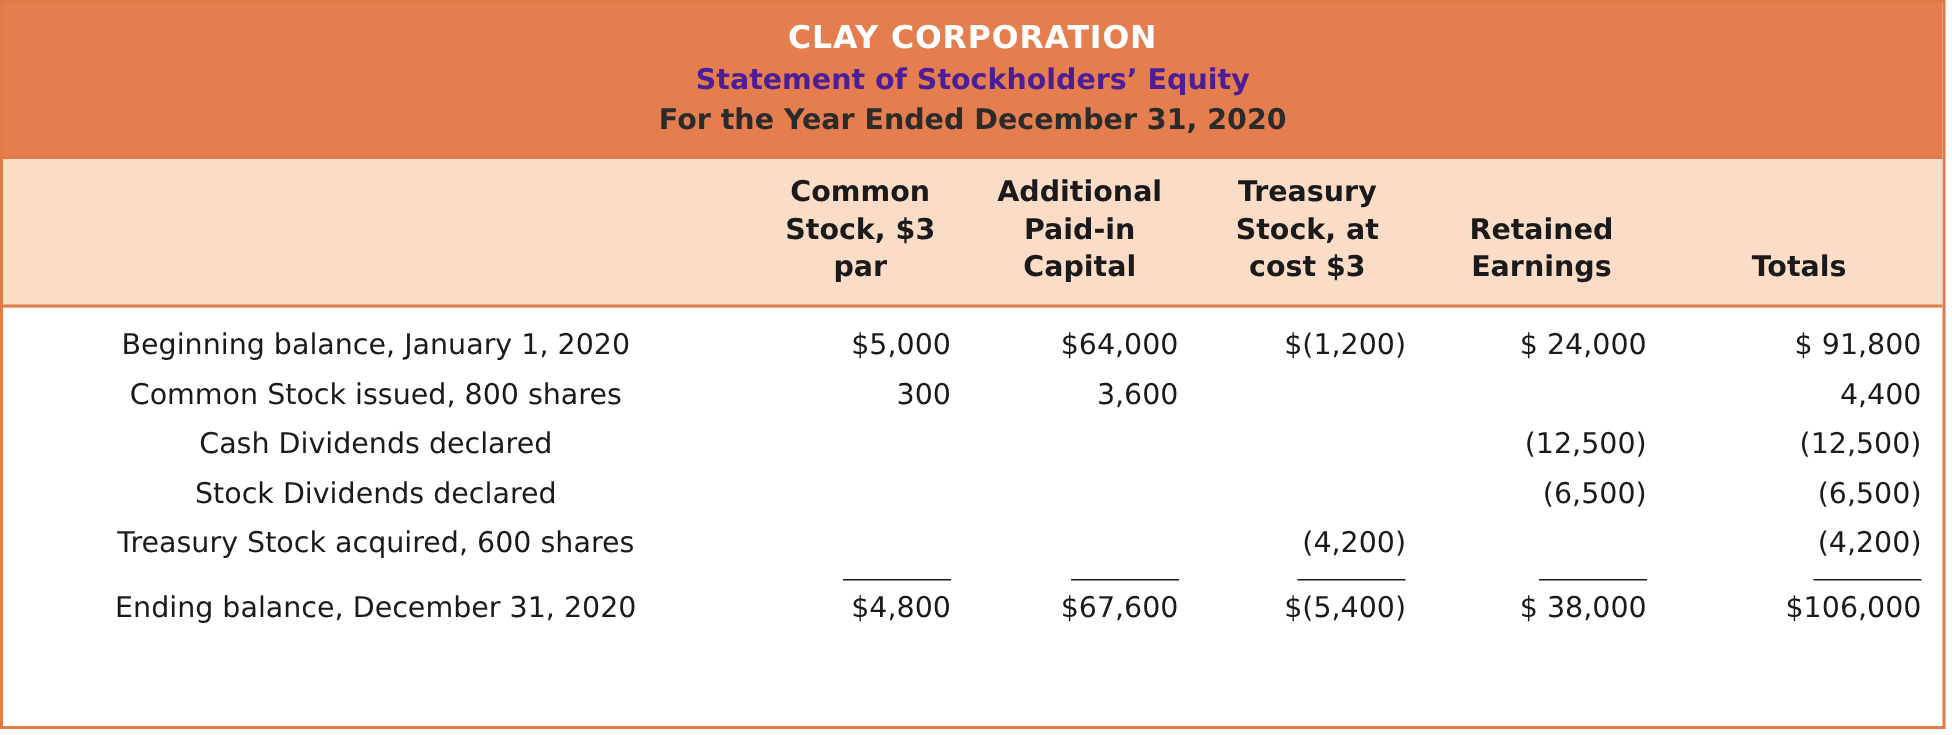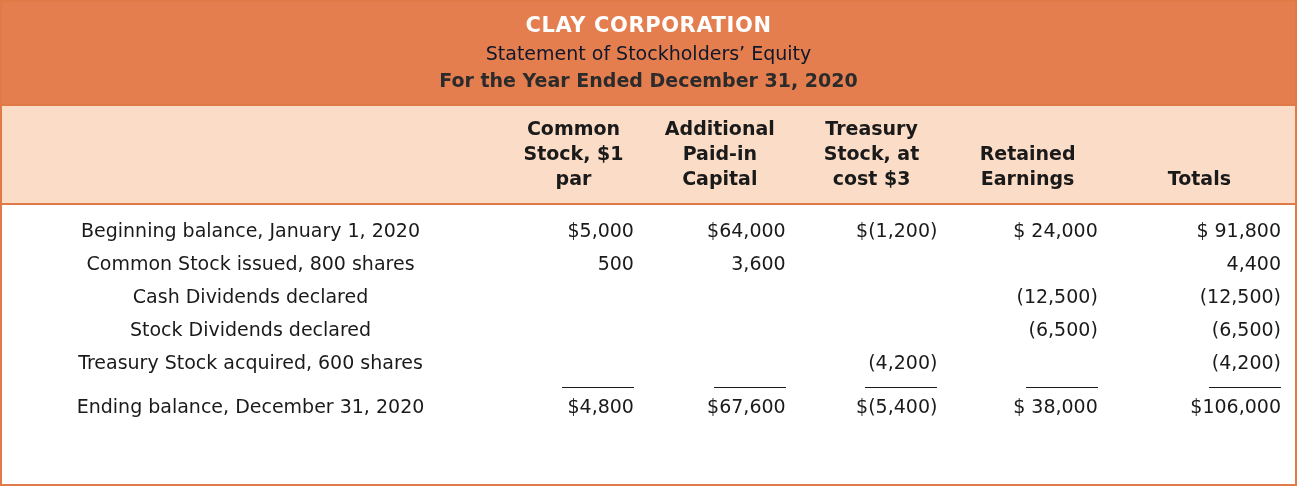--- a/index.html
+++ b/index.html
@@ -32,22 +32,22 @@
     box-sizing: border-box;
   }
   .title-line-1 {
     font-size: 21px;
     font-weight: bold;
     letter-spacing: 0.6px;
     line-height: 30px;
   }
   .title-line-2 {
     font-size: 19px;
-    font-weight: normal;
-    color: #0f172a;
+    font-weight: bold;
+    color: #4c1d95;
     line-height: 27px;
   }
   .title-line-3 {
     font-size: 19px;
     font-weight: bold;
     color: #2b2b2b;
     line-height: 27px;
   }
   
   .col-head-block {
@@ -132,21 +132,21 @@
           <col class="c-apic">
           <col class="c-ts">
           <col class="c-re">
           <col class="c-tot">
       </colgroup>
       <tbody>
           <tr>
         <th class="blank"></th>
         <th>
           <span>Common</span><br>
-          <span>Stock, $1</span><br>
+          <span>Stock, $3</span><br>
           <span>par</span>
         </th>
         <th>
           <span>Additional</span><br>
           <span>Paid-in</span><br>
           <span>Capital</span>
         </th>
         <th>
           <span>Treasury</span><br>
           <span>Stock, at</span><br>
@@ -181,21 +181,21 @@
         <td>$5,000</td>
         <td>$64,000</td>
         <td>$(1,200)</td>
         <td>$ 24,000</td>
         <td>$  91,800</td>
       </tr>
 
 
       <tr>
         <td class="label">Common Stock issued, 800 shares</td>
-        <td>500</td>
+        <td>300</td>
         <td>3,600</td>
         <td></td>
         <td></td>
         <td>4,400</td>
       </tr>
 
       <tr>
         <td class="label">Cash Dividends declared</td>
         <td></td>
         <td></td>

